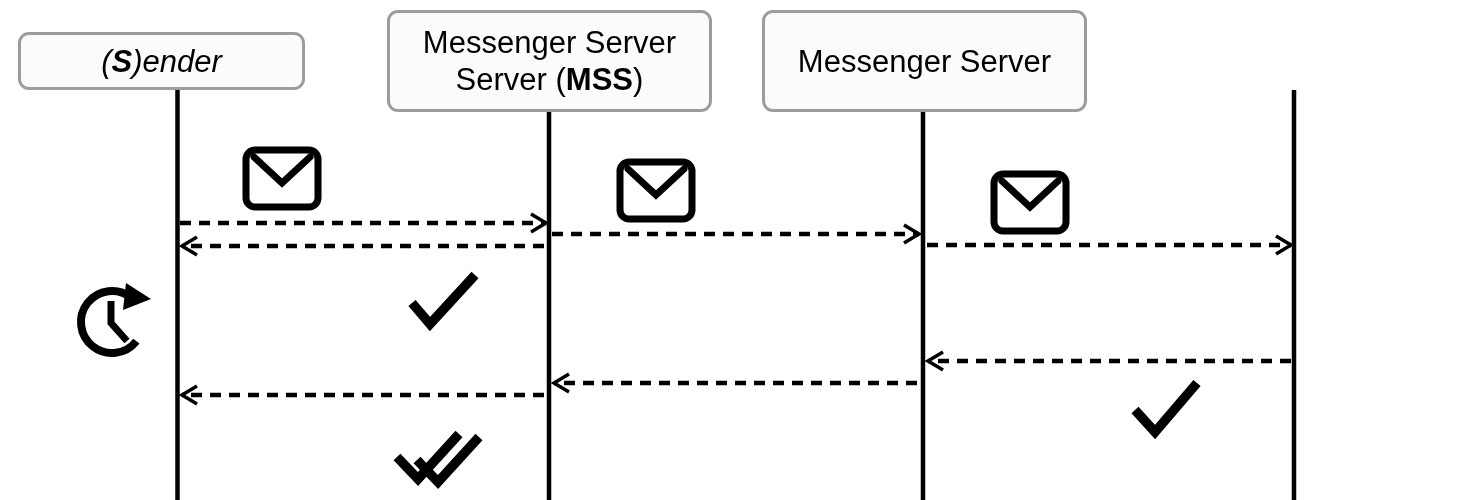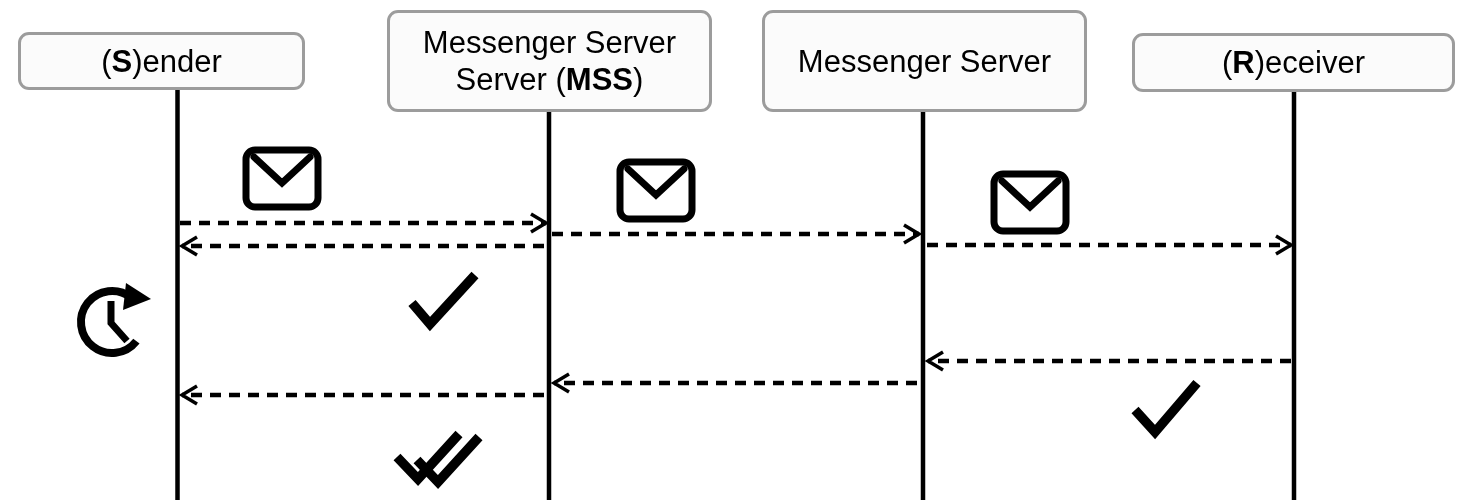--- a/index.html
+++ b/index.html
@@ -30,21 +30,21 @@
     flex-direction: column;
     align-items: center;
     justify-content: center;
     font-size: 31px;
     line-height: 37px;
     color: #000000;
     text-align: center;
     white-space: nowrap;
   }
   .actor-box b { font-weight: bold; }
-  #actor-sender   { left: 18px;   top: 32px; width: 287px; height: 58px; }
+  #actor-sender   { left: 18px;   top: 32px; width: 287px; height: 58px; font-style: italic; }
   #actor-mss      { left: 387px;  top: 10px; width: 325px; height: 102px; }
   #actor-msr      { left: 762px;  top: 10px; width: 325px; height: 102px; }
   #actor-receiver { left: 1132px; top: 33px; width: 323px; height: 59px; }
 
   .lifeline { stroke: #000; stroke-width: 4.5; }
   .msg      { stroke: #000; stroke-width: 4.5; stroke-dasharray: 11 8; fill: none; }
   .envelope-body { fill: #ffffff; stroke: #000; stroke-width: 7; }
   .envelope-flap { fill: none; stroke: #000; stroke-width: 7; stroke-linecap: round; }
   .check   { fill: none; stroke: #000; stroke-width: 9.5; stroke-linecap: butt; stroke-linejoin: miter; }
   .clock-arc   { fill: none; stroke: #000; stroke-width: 8; }
@@ -106,17 +106,14 @@
 
   <div class="actor-box" id="actor-mss">
     <div>Messenger Server</div>
     <div><span>Server (</span><b>MSS</b><span>)</span></div>
   </div>
 
   <div class="actor-box" id="actor-msr">
     <div>Messenger Server</div>
   </div>
 
-  <div class="actor-box" id="actor-receiver">
-    <div><span>(</span><b>R</b><span>)eceiver</span></div>
-  </div>
 
 </div>
 
 </body></html>

